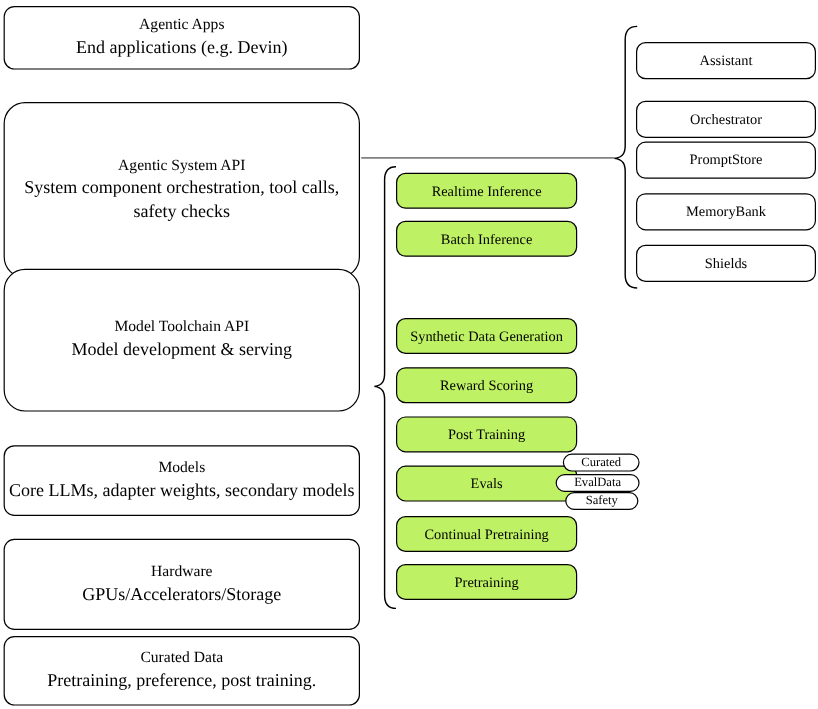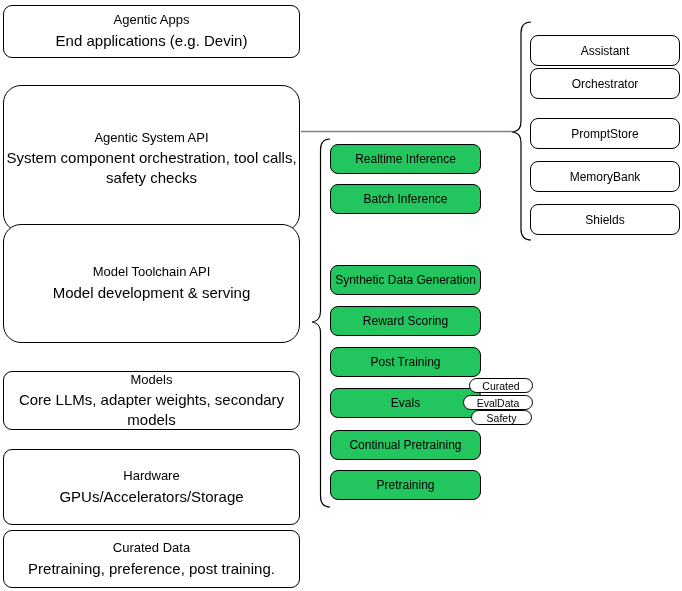--- a/index.html
+++ b/index.html
@@ -1,29 +1,29 @@
 <!DOCTYPE html>
 <html><head>
 <meta charset="utf-8">
 <style>
   html,body{margin:0;padding:0;background:#fff;}
   #canvas{
     position:relative;width:682px;height:591px;background:#ffffff;
-    font-family:Liberation Sans, sans-serif;color:#000;overflow:hidden;
+    font-family:Liberation Serif, serif;color:#000;overflow:hidden;
   }
   .lbox{
     position:absolute;left:3px;width:297px;border:1px solid #000;background:#fff;
     display:flex;flex-direction:column;align-items:center;justify-content:center;
     text-align:center;box-sizing:border-box;
   }
   .ltitle{font-size:13px;line-height:1.2;}
   .lsub{font-size:15px;line-height:1.3;margin-top:3px;}
   .mbox{
     position:absolute;left:330px;width:151px;height:30px;border:1px solid #000;
-    border-radius:8px;background:#22c55e;display:flex;align-items:center;justify-content:center;
+    border-radius:8px;background:#bef264;display:flex;align-items:center;justify-content:center;
     font-size:12px;box-sizing:border-box;
   }
   .rbox{
     position:absolute;left:530px;width:150px;height:31px;border:1px solid #000;
     border-radius:8px;background:#fff;display:flex;align-items:center;justify-content:center;
     font-size:12px;box-sizing:border-box;
   }
   .pill{
     position:absolute;height:15px;border:1px solid #000;border-radius:8px;background:#fff;
     display:flex;align-items:center;justify-content:center;font-size:10.5px;
@@ -97,21 +97,21 @@
   <div class="pill" style="left:463px;top:395px;width:70px">
     <span>EvalData</span>
   </div>
   <div class="pill" style="left:471px;top:410px;width:61px">
     <span>Safety</span>
   </div>
 
   <div class="rbox" style="top:35px">
     <span>Assistant</span>
   </div>
-  <div class="rbox" style="top:68px">
+  <div class="rbox" style="top:84px">
     <span>Orchestrator</span>
   </div>
   <div class="rbox" style="top:118px">
     <span>PromptStore</span>
   </div>
   <div class="rbox" style="top:161px">
     <span>MemoryBank</span>
   </div>
   <div class="rbox" style="top:204px">
     <span>Shields</span>

